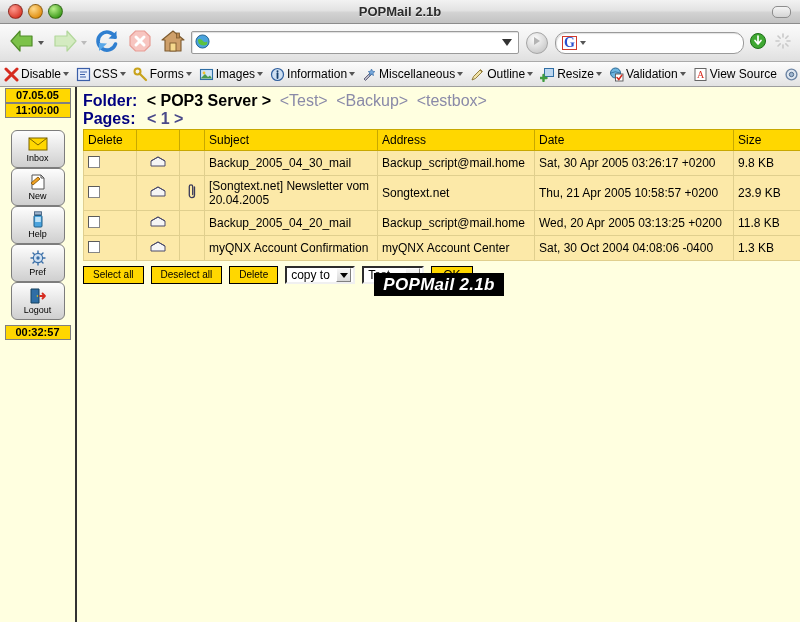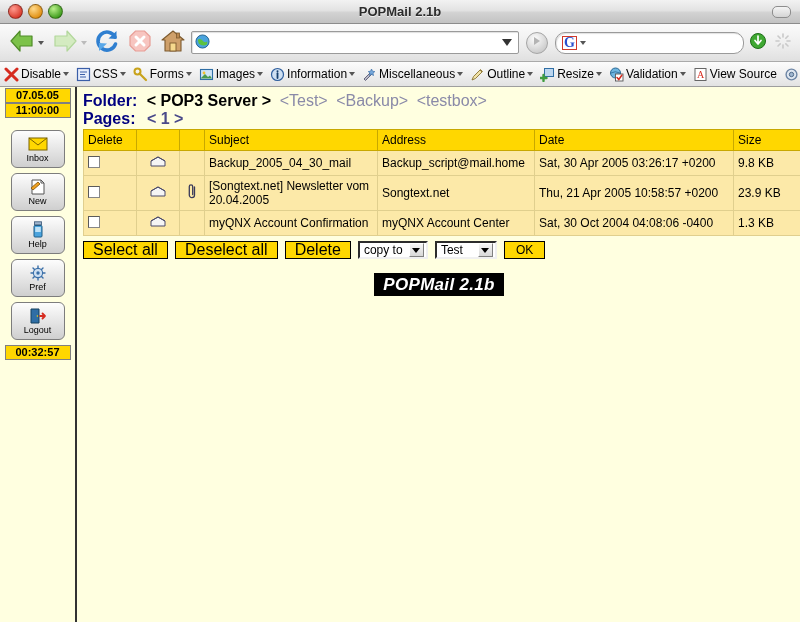--- a/index.html
+++ b/index.html
@@ -84,21 +84,21 @@
     width:77px;flex:0 0 77px;box-sizing:border-box;
     border-right:2px solid #333;background:#ffffe0;
     padding-top:1px;
     display:flex;flex-direction:column;align-items:center;
   }
   .clockbox{
     width:66px;box-sizing:border-box;background:#ffd700;border:1px solid #808080;
     font-size:11px;font-weight:bold;color:#000;text-align:center;line-height:13px;
     font-family:"Liberation Sans",sans-serif;
   }
-  .navbtns{margin-top:12px;display:flex;flex-direction:column;gap:5px;align-items:center;}
+  .navbtns{margin-top:12px;display:flex;flex-direction:column;align-items:center;}
   .sbtn{
     width:54px;height:38px;box-sizing:border-box;
     background:linear-gradient(to bottom,#fdfdfd 0%,#e6e6e6 50%,#cfcfcf 100%);
     border:1px solid #7d7d7d;border-radius:6px;
     display:flex;flex-direction:column;align-items:center;justify-content:center;
     font-size:9px;color:#000;cursor:pointer;
   }
   .sbtn.wide{width:62px;}
   .sbtn .ic{height:17px;display:flex;align-items:center;justify-content:center;}
   .sbtn .tx{line-height:10px;margin-top:1px;}
@@ -132,21 +132,21 @@
   .chk{
     width:12px;height:12px;box-sizing:border-box;background:#fff;
     border:1px solid #868686;border-top-color:#5a5a5a;border-left-color:#5a5a5a;
     display:inline-block;cursor:pointer;
   }
   .subj{cursor:pointer;}
 
   .actionbar{margin-top:5px;display:flex;align-items:center;gap:7px;}
   .ybtn{
     background:#ffd700;border:1px solid #000;border-radius:0;
-    font-size:16px;color:#000;padding:1px 9px;cursor:pointer;
+    font-size:10px;color:#000;padding:1px 9px;cursor:pointer;
     font-family:"Liberation Sans",sans-serif;line-height:14px;
   }
   .sel{
     background:#fff;border:2px inset #dcdcdc;border-color:#808080 #f0f0f0 #f0f0f0 #808080;
     font-size:12px;display:inline-flex;align-items:center;justify-content:space-between;
     padding:0 2px 0 4px;height:18px;box-sizing:border-box;cursor:pointer;color:#000;
   }
   .sel.w1{width:70px;}
   .sel.w2{width:62px;}
   .selarrow{
@@ -551,20 +551,36 @@
             <svg width="9" height="15" viewBox="0 0 9 15">
               <path d="M6.5 3 L6.5 11 A2.6 2.6 0 0 1 1.3 11 L1.3 2.6 A1.7 1.7 0 0 1 4.7 2.6 L4.7 10.6" fill="none" stroke="#3a3a5a" stroke-width="1.3" stroke-linecap="round"></path>
             </svg>
           </td>
           <td class="subj">[Songtext.net] Newsletter vom 20.04.2005</td>
           <td class="c-addr">Songtext.net</td>
           <td class="c-date">Thu, 21 Apr 2005 10:58:57 +0200</td>
           <td class="c-size">23.9 KB</td>
         </tr>
 
+        <tr>
+          <td class="c-chk">
+            <span class="chk"></span>
+          </td>
+          <td class="c-env">
+            <svg width="16" height="11" viewBox="0 0 16 11">
+              <path d="M1 10 L1 5 L8 1 L15 5 L15 10 Z" fill="#f5f5f5" stroke="#4a4a6a" stroke-width="1"></path>
+              <path d="M1 5 L8 1 L15 5" fill="none" stroke="#4a4a6a" stroke-width="1"></path>
+            </svg>
+          </td>
+          <td class="c-att"></td>
+          <td class="subj">Backup_2005_04_20_mail</td>
+          <td class="c-addr">Backup_script@mail.home</td>
+          <td class="c-date">Wed, 20 Apr 2005 03:13:25 +0200</td>
+          <td class="c-size">11.8 KB</td>
+        </tr>
 
         <tr>
           <td class="c-chk">
             <span class="chk"></span>
           </td>
           <td class="c-env">
             <svg width="16" height="11" viewBox="0 0 16 11">
               <path d="M1 10 L1 5 L8 1 L15 5 L15 10 Z" fill="#f5f5f5" stroke="#4a4a6a" stroke-width="1"></path>
               <path d="M1 5 L8 1 L15 5" fill="none" stroke="#4a4a6a" stroke-width="1"></path>
             </svg>

